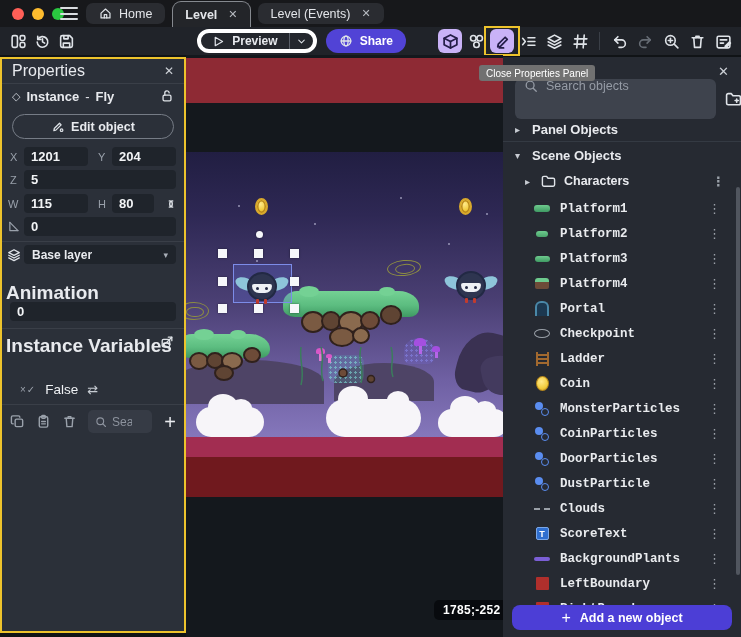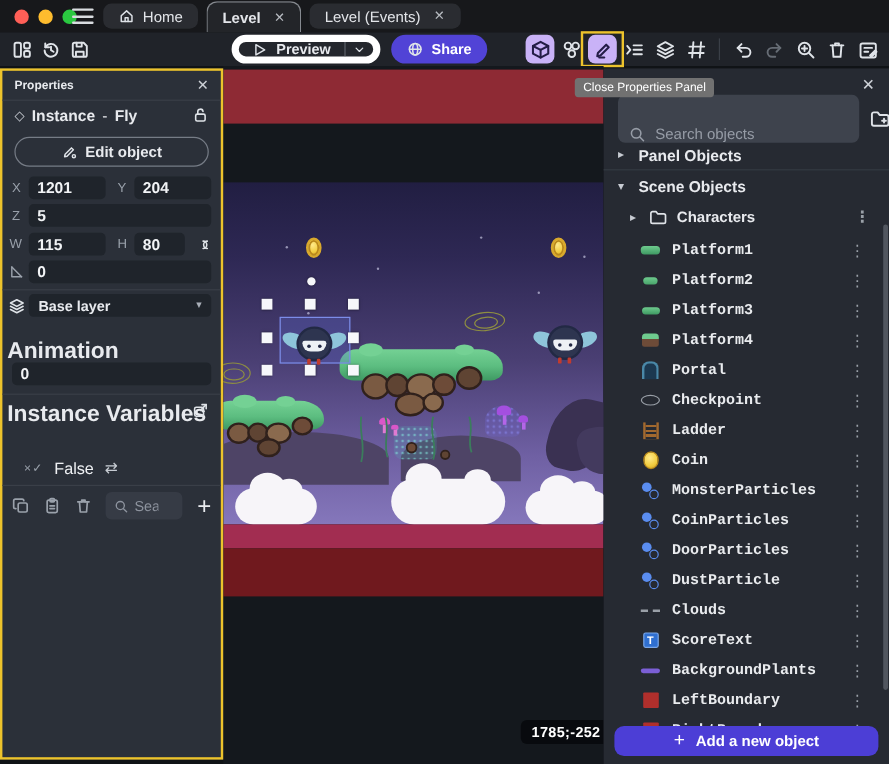--- a/index.html
+++ b/index.html
@@ -30,21 +30,21 @@
   .tab.active { height:26px; margin-bottom:0; background:#232529; border:1px solid #85898f; border-bottom:none; border-radius:9px 9px 0 0; font-weight:bold; padding:0 12px; }
 
   
   .toolbar { position:absolute; left:0; top:27px; width:741px; height:28px; background:#202329; display:flex; align-items:center; padding:0 6px; }
   .tbtn { width:24px; height:24px; display:flex; align-items:center; justify-content:center; border-radius:6px; cursor:pointer; flex:none; position:relative; }
   .tbtn.active { background:var(--active-icon-bg,#c9b2f7); }
   .tbtn.dim svg { stroke:#666c74; }
   .tbtn.dim .ico { stroke:#666c74; }
   .pencil-hl::after { content:''; position:absolute; left:-6px; right:-6px; top:-3px; bottom:-3px; border:2px solid var(--highlight-yellow,#edc32c); pointer-events:none; }
   .tb-spacer { flex:1; }
-  .preview-group { display:flex; align-items:center; height:24px; border:6px solid #ffffff; border-radius:13px; overflow:hidden; background:#24272d; }
+  .preview-group { display:flex; align-items:center; height:24px; border:4px solid #ffffff; border-radius:13px; overflow:hidden; background:#24272d; }
   .preview-main { display:flex; align-items:center; gap:7px; padding:0 11px; height:100%; cursor:pointer; font-weight:bold; font-size:12px; }
   .preview-caret { width:24px; height:100%; border-left:1px solid #5b6069; display:flex; align-items:center; justify-content:center; cursor:pointer; }
   .share-btn { display:flex; align-items:center; gap:7px; height:24px; padding:0 13px; margin-left:9px; border-radius:13px; background:var(--share-purple,#5143d6); color:#fff; font-weight:bold; font-size:12px; cursor:pointer; }
   .tb-group { display:flex; align-items:center; gap:2px; margin-left:32px; }
   .tb-sep { width:1px; height:18px; background:#3a3f47; margin:0 5px; }
 
   
   .canvas { position:absolute; left:186px; top:55px; width:317px; height:582px; background:#14181d; overflow:hidden; }
   .band-top { position:absolute; left:0; right:0; top:3px; height:45px; background:var(--band-red-top,#8e2a34); }
   .sky { position:absolute; left:0; right:0; top:97px; height:285px;
@@ -99,21 +99,21 @@
     background-size:5px 5px; background-color:rgba(80,200,190,.16); }
   .glow.blue { background-image:radial-gradient(rgba(140,140,245,.5) 1px, transparent 1.4px); background-color:rgba(120,110,240,.18); border-radius:50% 50% 6px 6px; }
 
   .coord-badge { position:absolute; left:248px; top:545px; background:rgba(8,10,13,.92); color:#fff; font-weight:bold; font-size:12px; padding:3px 9px; border-radius:5px; letter-spacing:.3px; }
 
   
   .props { position:absolute; left:0; top:57px; width:186px; height:576px; background:var(--panel-bg,#2b3039);
     border:2px solid var(--highlight-yellow,#edc32c); z-index:20; }
   .props-inner { position:relative; width:100%; height:100%; }
   .p-header { position:absolute; left:0; top:0; right:0; height:25px; display:flex; align-items:center; padding:0 10px; border-bottom:1px solid #3a3f48; }
-  .p-title { font-weight:bold; font-size:10px; }
+  .p-title { font-weight:normal; font-size:16px; }
   .p-close { margin-left:auto; color:#cdd1d7; font-size:12px; cursor:pointer; }
   .p-row { position:absolute; left:0; right:0; display:flex; align-items:center; }
   .p-divider { position:absolute; left:0; right:0; height:1px; background:#3a3f48; }
   .inst-row { top:28px; height:18px; padding:0 10px; gap:6px; font-size:13px; }
   .inst-row .diamond { color:#c9cdd4; font-size:11px; }
   .inst-row b { font-weight:bold; }
   .inst-row .lock { margin-left:auto; }
   .edit-btn { position:absolute; left:10px; top:55px; width:162px; height:25px; border:1px solid #767c86; border-radius:13px;
     display:flex; align-items:center; justify-content:center; gap:7px; font-weight:bold; font-size:12.5px; cursor:pointer; }
   .f-label { color:#99a0aa; font-size:11px; width:14px; flex:none; }
@@ -139,21 +139,21 @@
   .mini-search input { background:transparent; border:none; outline:none; width:20px; color:#cfd3da; font-size:12px; font-family:inherit; }
   .mini-search input::placeholder { color:#8d939e; }
   .p-plus { margin-left:auto; font-size:20px; color:#e9ebef; cursor:pointer; line-height:1; }
 
   
   .objects { position:absolute; left:503px; top:57px; width:238px; height:580px; background:var(--objects-panel-bg,#262a32); z-index:15; }
   .o-header { position:absolute; left:0; top:0; right:0; height:28px; display:flex; align-items:center; padding:0 12px; }
   .o-title { font-weight:bold; font-size:13.5px; }
   .o-close { margin-left:auto; color:#cdd1d7; font-size:13px; cursor:pointer; }
   .o-search-row { position:absolute; left:12px; right:10px; top:30px; height:24px; display:flex; align-items:center; gap:9px; }
-  .o-search { flex:1; height:40px; background:#3e434d; border-radius:6px; display:flex; align-items:flex-end; gap:8px; padding:0 9px; }
+  .o-search { flex:1; height:40px; background:#3e434d; border-radius:6px; display:flex; align-items:flex-start; gap:8px; padding:0 9px; }
   .o-search input { background:transparent; border:none; outline:none; flex:1; color:#e8eaee; font-size:12.5px; font-family:inherit; min-width:0; }
   .o-search input::placeholder { color:#969ca6; }
   .folder-add { color:#cfd3da; cursor:pointer; display:flex; }
   .o-group { position:absolute; left:0; right:0; height:26px; display:flex; align-items:center; gap:9px; padding:0 12px; font-weight:bold; font-size:13px; cursor:pointer; }
   .o-group .caret { color:#c7cbd2; font-size:10px; width:8px; }
   .o-folder { position:absolute; left:0; right:0; top:111px; height:26px; display:flex; align-items:center; gap:8px; padding:0 10px 0 22px; font-weight:bold; font-size:12.5px; cursor:pointer; }
   .o-folder .caret { color:#c7cbd2; font-size:10px; width:8px; }
   .kebab { margin-left:auto; color:#9aa0a8; font-size:13px; letter-spacing:0; cursor:pointer; padding:0 6px; }
   .obj-list { position:absolute; left:0; right:4px; top:139px; height:410px; overflow:hidden; }
   .obj-row { height:25px; display:flex; align-items:center; gap:9px; padding:0 10px 0 30px; cursor:pointer; }

